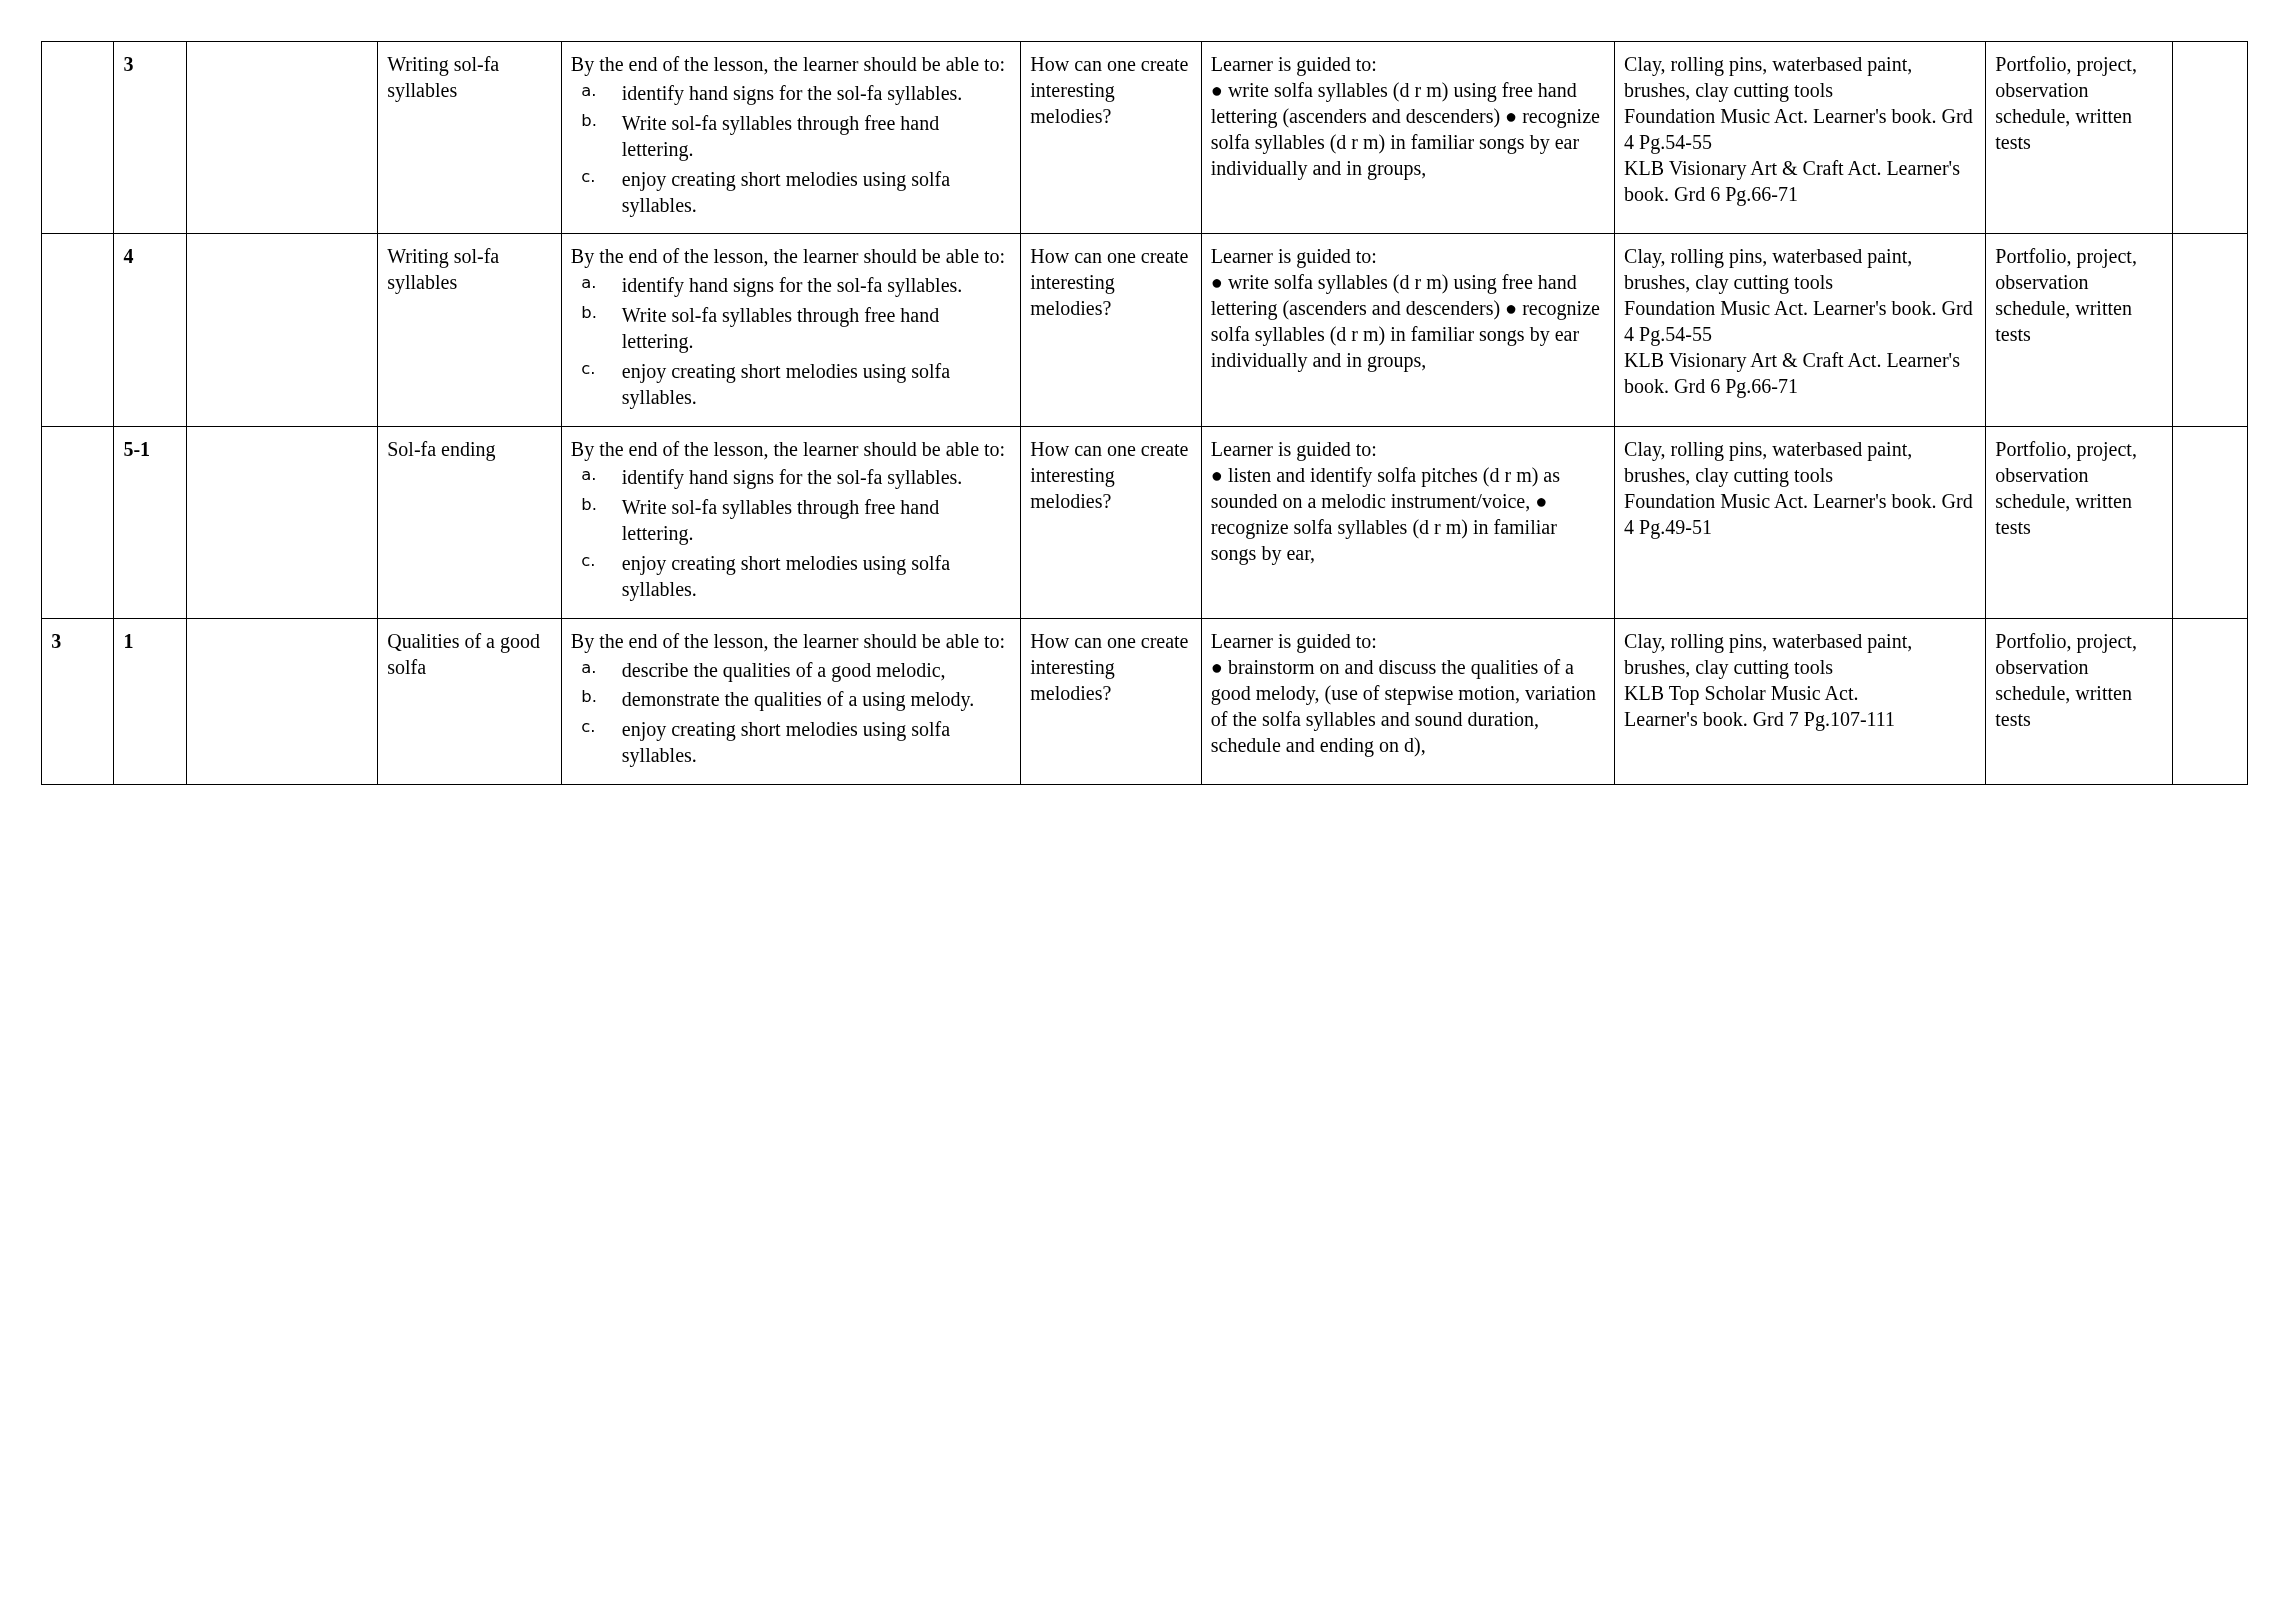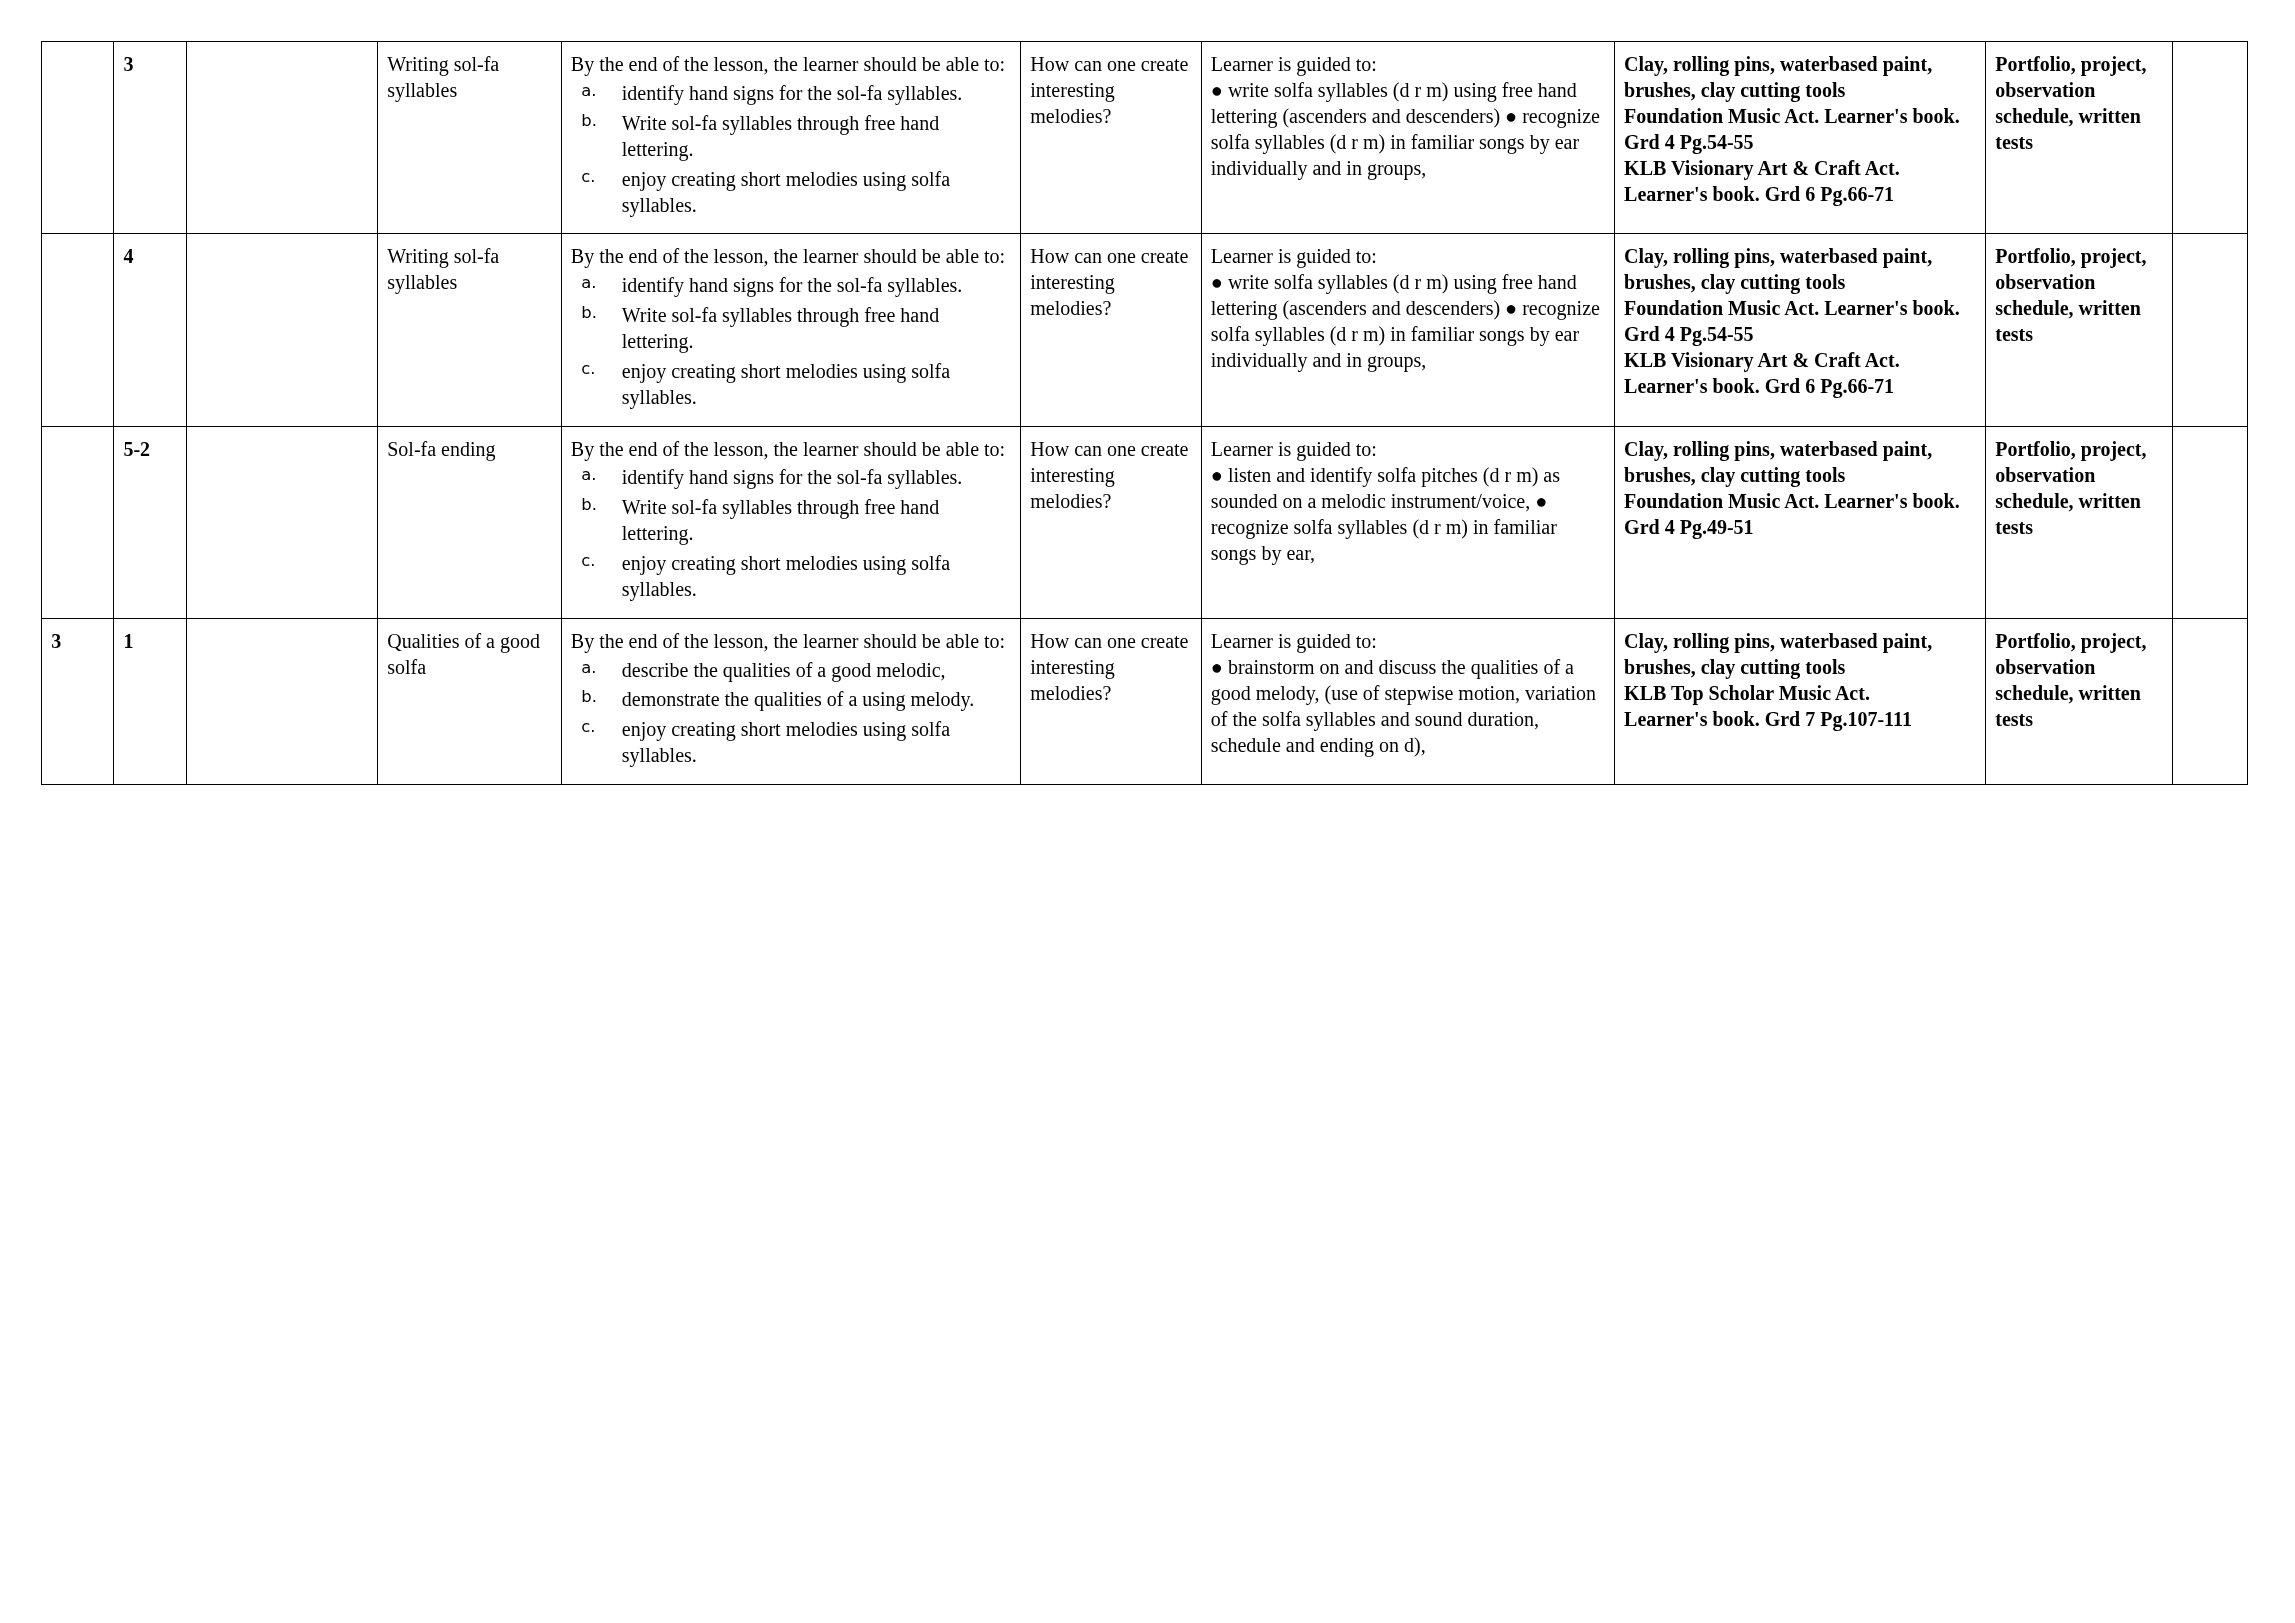--- a/index.html
+++ b/index.html
@@ -45,21 +45,20 @@
   col.c-ass  { width: 186px; }
   col.c-ref  { width: 75px; }
 
   .num {
     font-weight: bold;
     font-size: 20px;
     padding-left: 10.5px;
   }
   .cell-text {
     white-space: pre-line;
-    font-weight: bold;
   }
   .lead {
     margin: 0 0 2.6px 0;
   }
   ol.abc {
     list-style: none;
     margin: 1.3px 0 0 0;
     padding: 0;
   }
   ol.abc li {
@@ -143,21 +142,21 @@
         </td>
         <td class="res cell-text">Clay, rolling pins, waterbased paint, brushes, clay cutting tools
 Foundation Music Act. Learner's book. Grd 4 Pg.54-55
 KLB Visionary Art &amp; Craft Act. Learner's book. Grd 6 Pg.66-71</td>
         <td class="ass cell-text">Portfolio, project, observation schedule, written tests</td>
         <td></td>
       </tr>
 
       <tr>
         <td class="num"></td>
-        <td class="num">5-2</td>
+        <td class="num">5-1</td>
         <td></td>
         <td>Sol-fa ending</td>
         <td>
           <p class="lead">By the end of the lesson, the learner should be able to:</p>
           <ol class="abc">
             <li><span class="mk">a.</span><span>identify hand signs for the sol-fa syllables.</span></li>
             <li><span class="mk">b.</span><span>Write sol-fa syllables through free hand lettering.</span></li>
             <li><span class="mk">c.</span><span>enjoy creating short melodies using solfa syllables.</span></li>
           </ol>
         </td>

